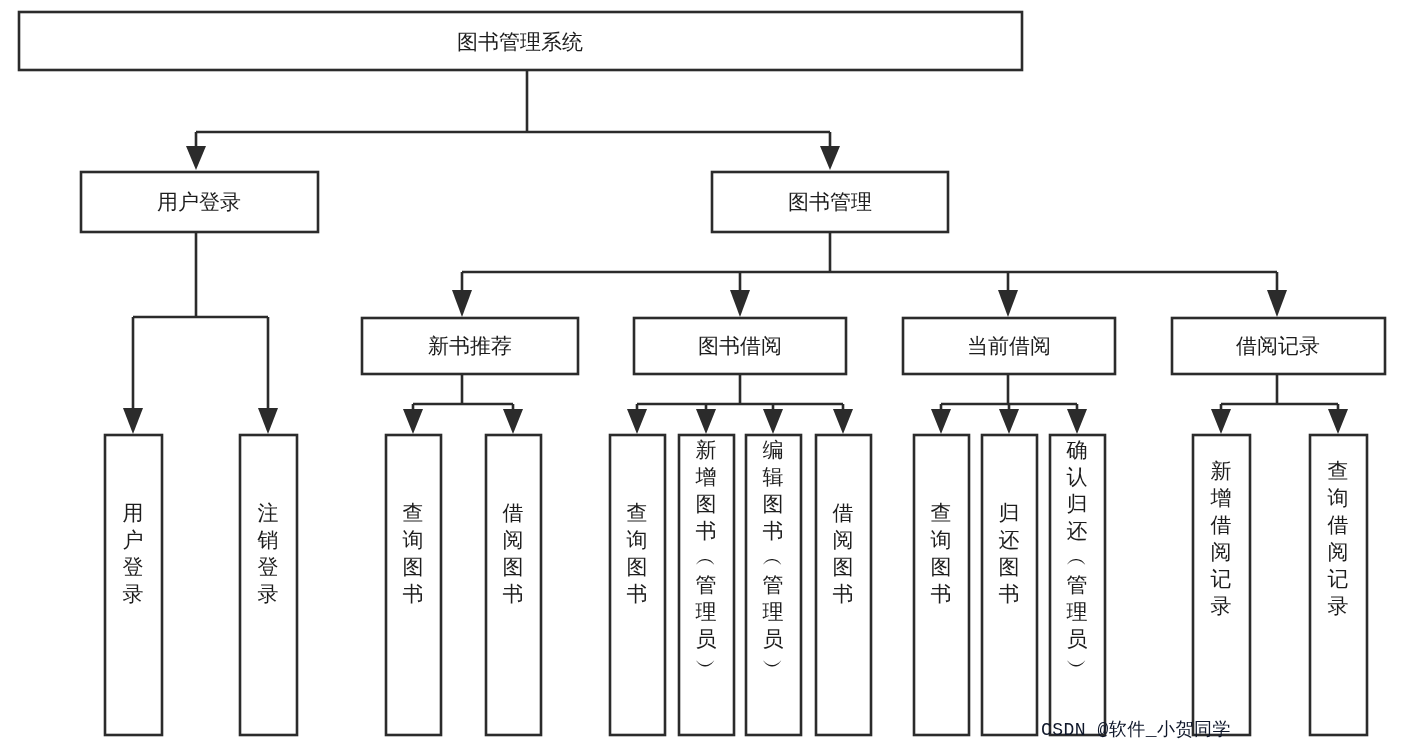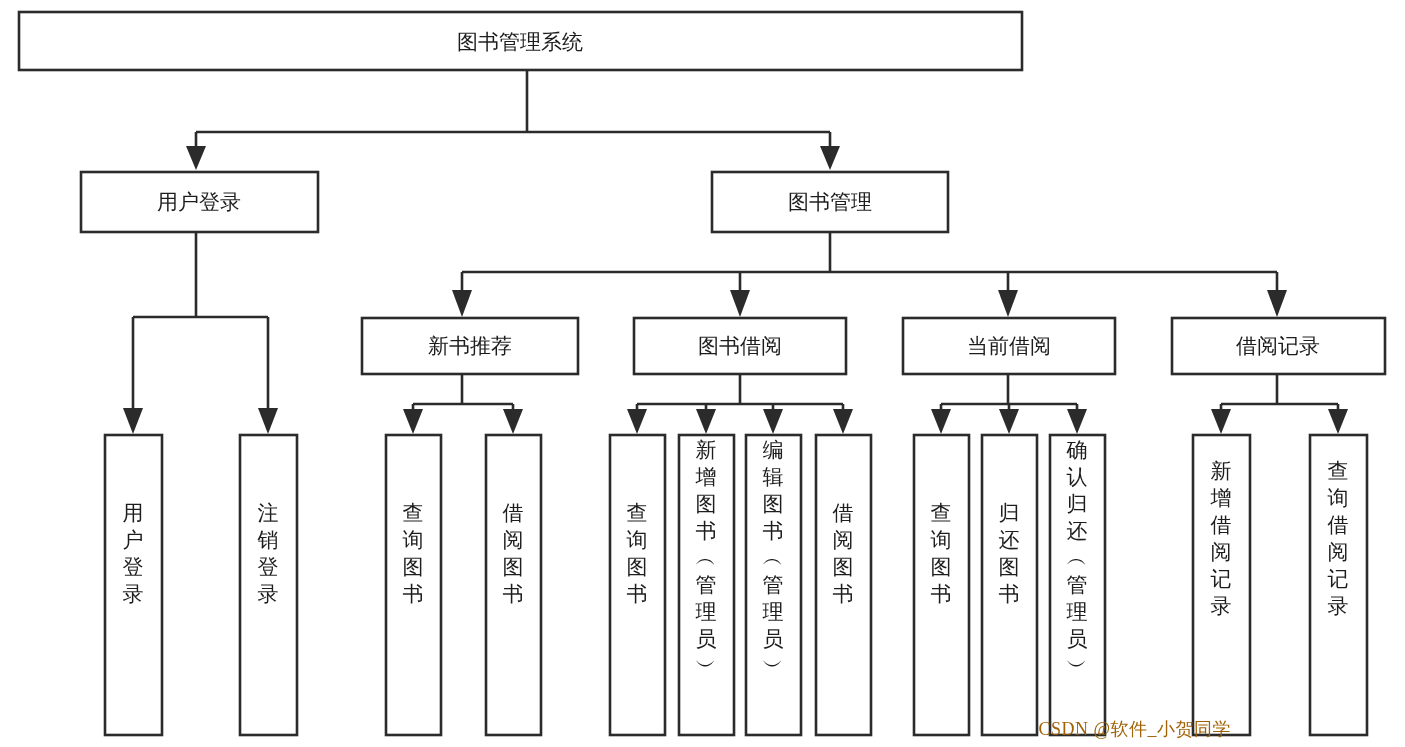--- a/index.html
+++ b/index.html
@@ -52,23 +52,23 @@
   .node-label-v {
     font-family: "Liberation Sans", "DejaVu Sans", sans-serif;
     font-size: 21px;
     fill: #1d1d1d;
     text-anchor: middle;
   }
   .watermark {
     position: absolute;
     right: 8px;
     bottom: 6px;
-    font-family: Liberation Serif, serif;
+    font-family: Liberation Mono, monospace;
     font-size: 18px;
-    color: #a16207;
+    color: #0f172a;
     letter-spacing: 0.5px;
     white-space: nowrap;
     pointer-events: none;
   }
 </style>
 </head>
 <body>
 
 <div id="diagram-root">
 

